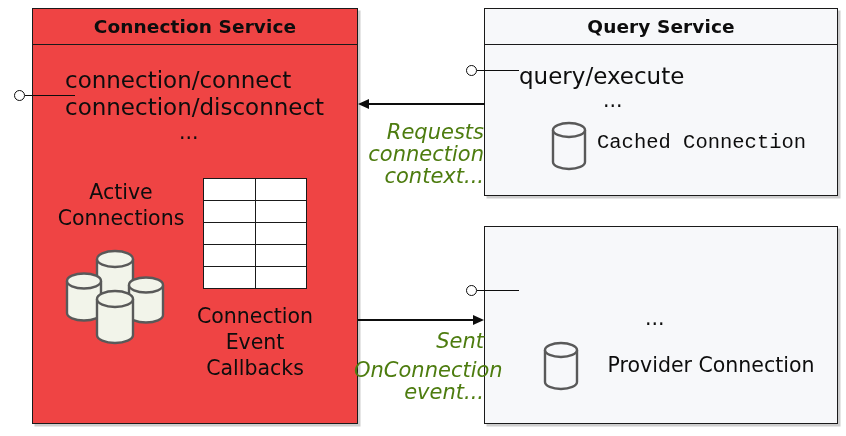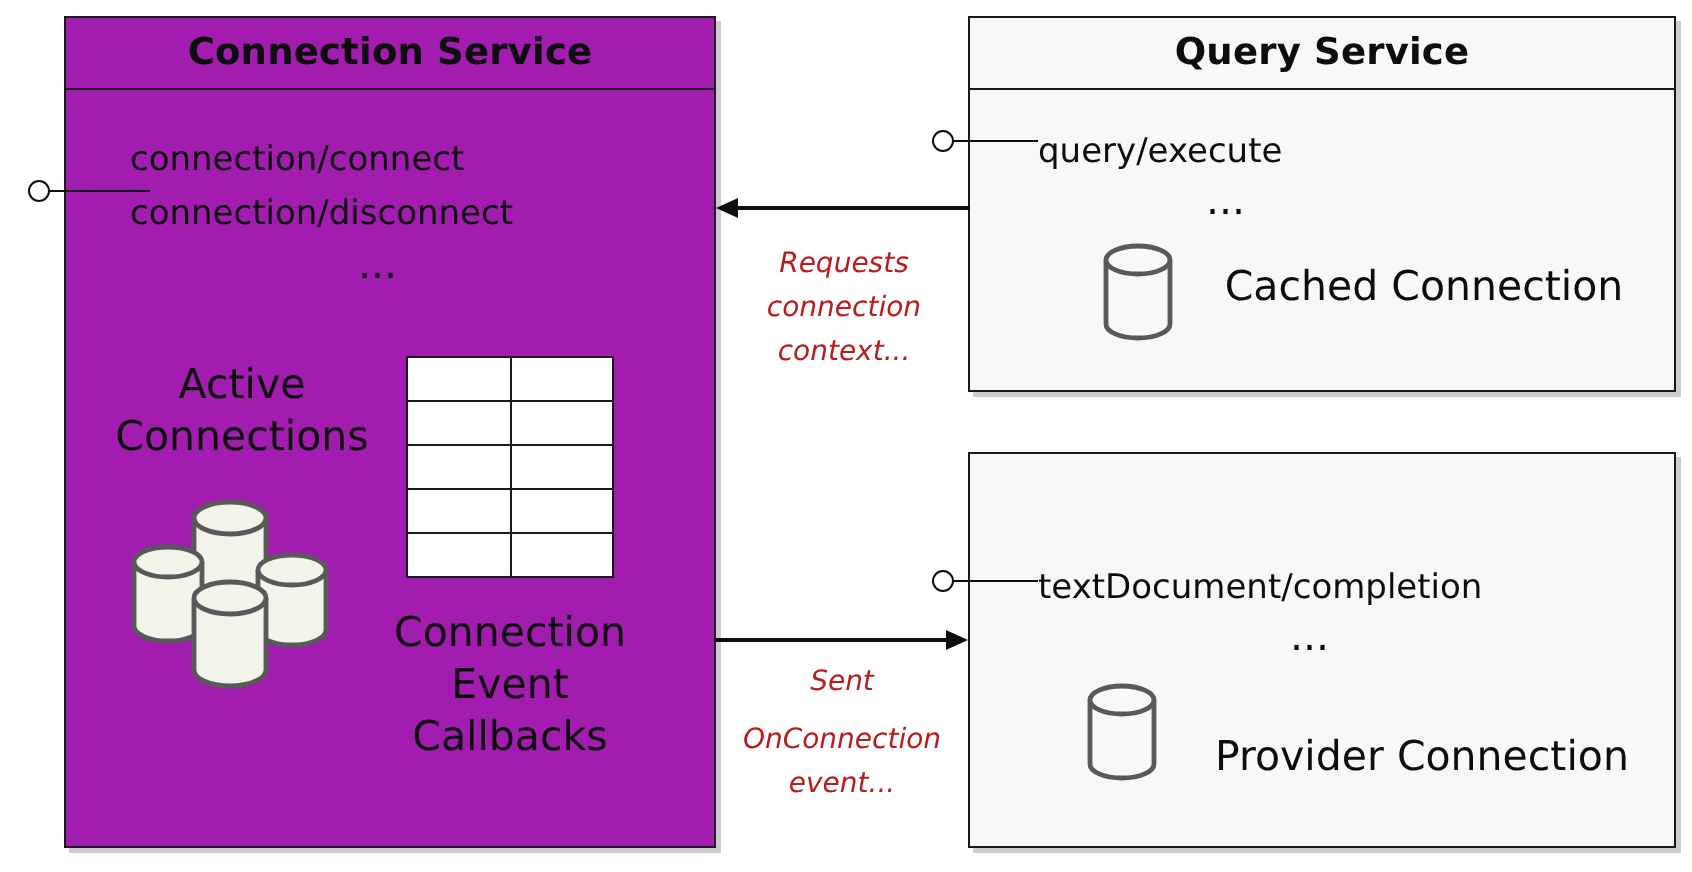--- a/index.html
+++ b/index.html
@@ -7,49 +7,49 @@
        font-family:"DejaVu Sans","Liberation Sans",sans-serif;color:#0d0d0d;}
   .stage{position:absolute;left:0;top:0;width:846px;height:436px;}
 
   
   .box{position:absolute;box-sizing:border-box;border:1.6px solid #1a1a1a;
        box-shadow:2.5px 2.5px 0 0 rgba(90,90,90,0.30);}
   .box-hdr{position:absolute;left:0;top:0;width:100%;box-sizing:border-box;
            border-bottom:1.6px solid #1a1a1a;display:flex;align-items:center;
            justify-content:center;font-weight:bold;font-size:18.5px;letter-spacing:0.1px;}
 
-  #connection-service{left:32px;top:8px;width:326px;height:416px;background:#a21caf;}
+  #connection-service{left:32px;top:8px;width:326px;height:416px;background:#ef4444;}
   #connection-service .box-hdr{height:36px;}
   #query-service{left:484px;top:8px;width:354px;height:188px;background:#f7f8fa;}
   #query-service .box-hdr{height:36px;}
   #language-service{left:484px;top:226px;width:354px;height:198px;background:#f7f8fa;}
   #language-service .box-hdr{height:36px;}
 
   
-  .op{position:absolute;font-size:17px;white-space:nowrap;line-height:27px;}
+  .op{position:absolute;font-size:23px;white-space:nowrap;line-height:27px;}
   .ellip{position:absolute;font-size:20.5px;line-height:22px;}
   .lbl{position:absolute;font-size:20.5px;line-height:26px;text-align:center;}
 
   
   .lolli{position:absolute;}
   .lolli .circ{position:absolute;width:11px;height:11px;border-radius:50%;
                border:1.8px solid #0d0d0d;background:#ffffff;box-sizing:border-box;
                left:0;top:0;}
   .lolli .stem{position:absolute;height:1.8px;background:#0d0d0d;left:11px;top:4.6px;}
 
   
   .hline{position:absolute;height:1.7px;background:#0d0d0d;}
   .arrow-left{position:absolute;width:0;height:0;
       border-top:5.5px solid transparent;border-bottom:5.5px solid transparent;
       border-right:11px solid #0d0d0d;}
   .arrow-right{position:absolute;width:0;height:0;
       border-top:5.5px solid transparent;border-bottom:5.5px solid transparent;
       border-left:11px solid #0d0d0d;}
-  .edge-note{position:absolute;font-style:italic;font-size:14px;line-height:22px;
-             text-align:center;color:#b91c1c;}
+  .edge-note{position:absolute;font-style:italic;font-size:21px;line-height:22px;
+             text-align:right;color:#4d7c0f;}
 
   
   .grid{position:absolute;border-collapse:collapse;background:#ffffff;}
   .grid td{border:1.6px solid #1a1a1a;padding:0;background:#ffffff;}
 
   
   .cyl-svg{position:absolute;}
 </style>
 </head>
 <body>
@@ -124,41 +124,40 @@
     <div class="op" style="left:34px;top:54px;">query/execute</div>
     <div class="ellip" style="left:118px;top:80px;">...</div>
 
     <svg class="cyl-svg" style="left:62px;top:110px;" width="44" height="54" viewBox="0 0 44 54">
       <g fill="#f7f8fa" stroke="#595959" stroke-width="2.4">
         <path d="M6,11 v32 a16,7 0 0 0 32,0 v-32"></path>
         <ellipse cx="22" cy="11" rx="16" ry="7"></ellipse>
       </g>
     </svg>
 
-    <div class="lbl" style="left:112px;top:121px;width:230px;text-align:center;">Cached Connection</div>
+    <div class="lbl" style="left:112px;top:121px;width:230px;text-align:left;font-family:Liberation Mono, monospace;">Cached Connection</div>
   </div>
 
   <div class="lolli" style="left:466px;top:65px;">
     <div class="circ"></div>
     <div class="stem" style="width:42px;"></div>
   </div>
 
   <div class="box" id="language-service">
 
-    <div class="op" style="left:34px;top:54px;">textDocument/completion</div>
     <div class="ellip" style="left:160px;top:80px;">...</div>
 
     <svg class="cyl-svg" style="left:54px;top:112px;" width="44" height="54" viewBox="0 0 44 54">
       <g fill="#f7f8fa" stroke="#595959" stroke-width="2.4">
         <path d="M6,11 v32 a16,7 0 0 0 32,0 v-32"></path>
         <ellipse cx="22" cy="11" rx="16" ry="7"></ellipse>
       </g>
     </svg>
 
-    <div class="lbl" style="left:104px;top:138px;width:244px;text-align:center;">Provider Connection</div>
+    <div class="lbl" style="left:104px;top:125px;width:244px;text-align:center;">Provider Connection</div>
   </div>
 
   <div class="lolli" style="left:466px;top:285px;">
     <div class="circ"></div>
     <div class="stem" style="width:42px;"></div>
   </div>
 
   <div>
     <div class="hline" style="left:369px;top:103px;width:116px;"></div>
     <div class="arrow-left" style="left:358px;top:98.5px;"></div>

